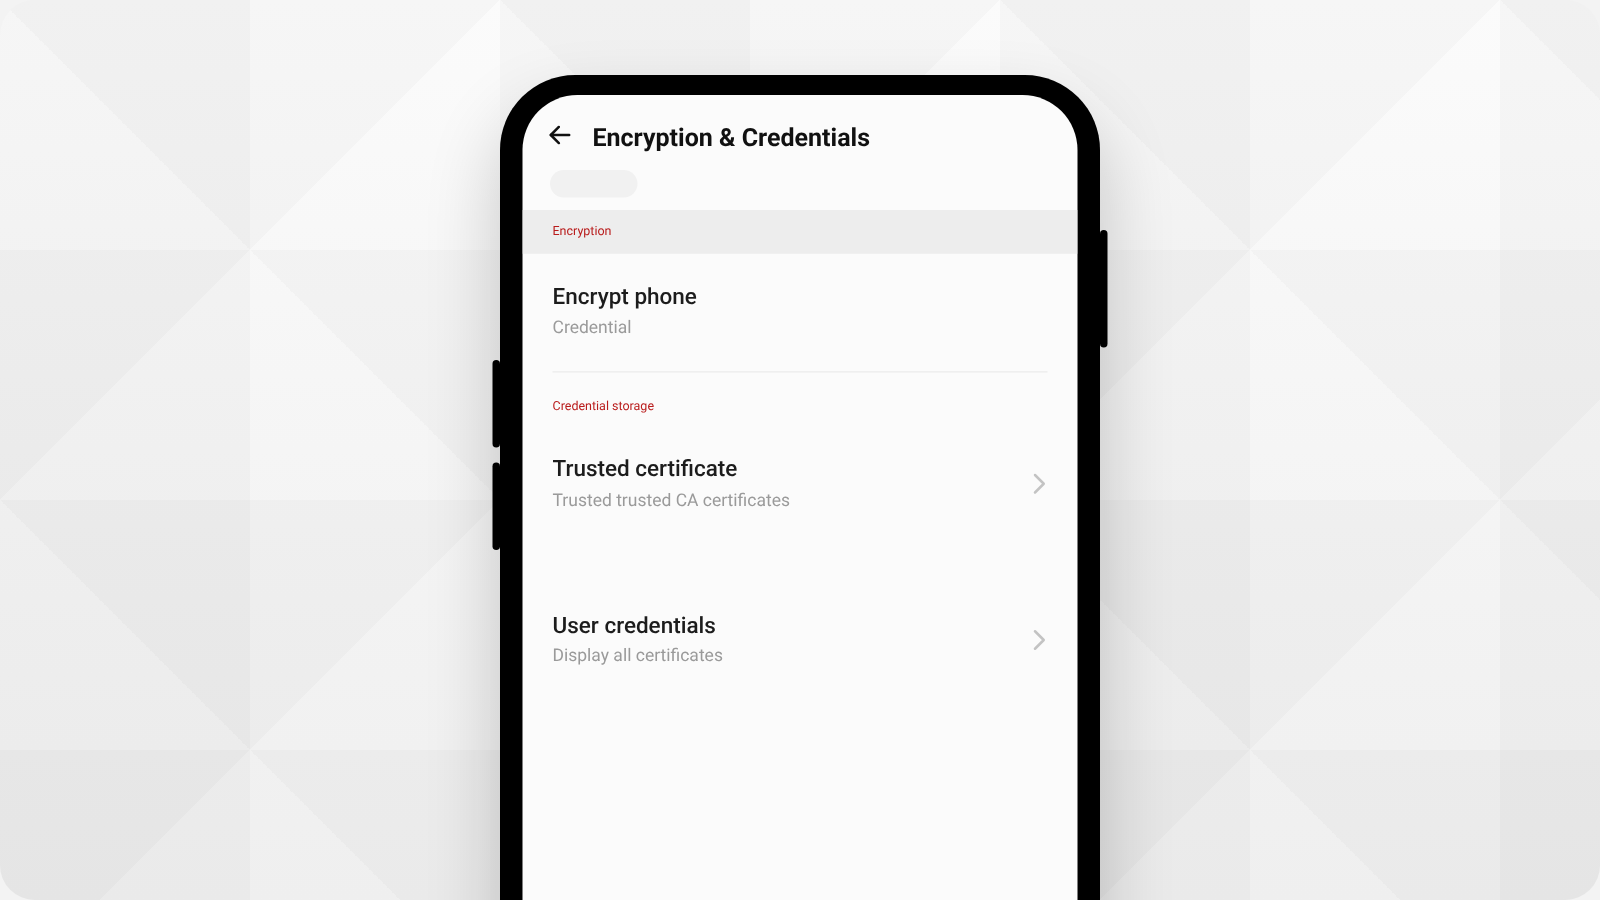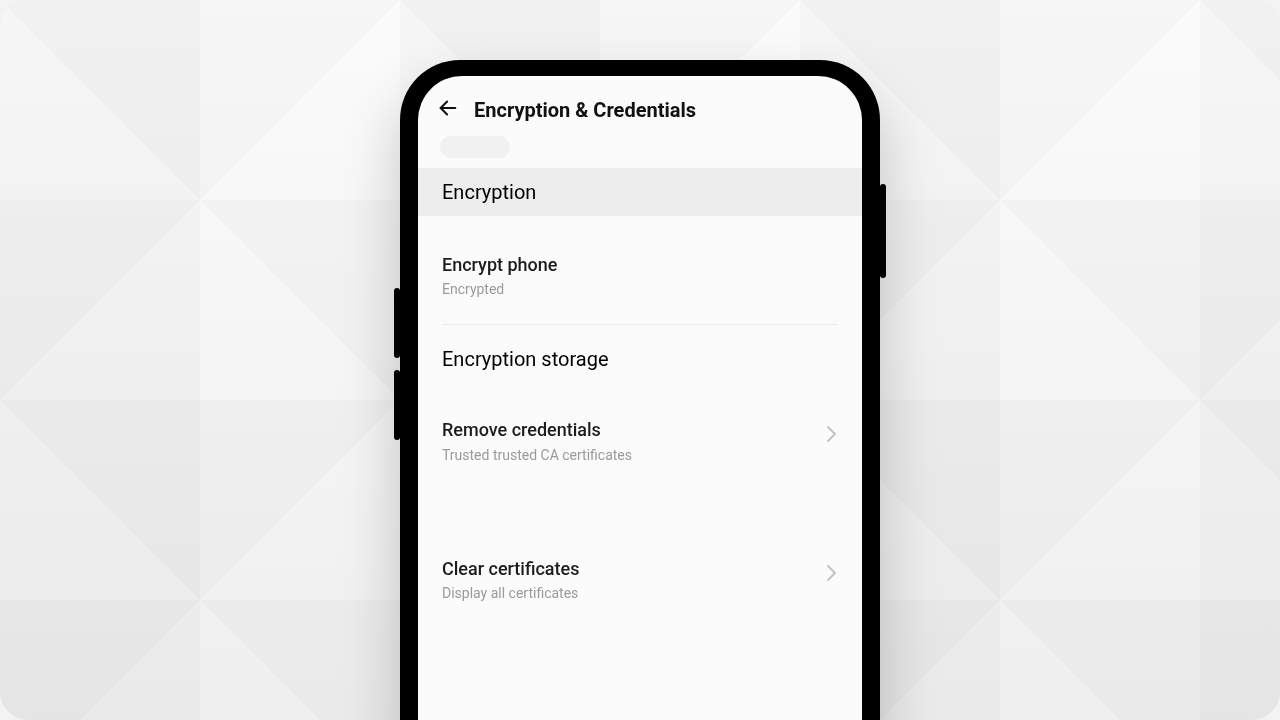--- a/index.html
+++ b/index.html
@@ -90,37 +90,37 @@
   }
   .pill {
     margin: 0 0 10px 22px;
     width: 70px;
     height: 22px;
     background: #f1f1f1;
     border-radius: 11px;
   }
   .section-header {
     background: #ededed;
-    color: #000000;
-    font-size: 20px;
+    color: #b91c1c;
+    font-size: 10px;
     padding: 12px 24px;
   }
   .section-header.plain {
     background: transparent;
     padding: 22px 24px 6px;
   }
 
   .row {
     display: flex;
     align-items: center;
     justify-content: space-between;
     padding: 15px 24px 16px;
     cursor: pointer;
   }
-  .row .texts { flex: 1; margin-top: 14px; }
+  .row .texts { flex: 1; }
   .row .row-title {
     font-size: 18px;
     color: #1c1c1c;
     font-weight: 500;
     line-height: 1.35;
   }
   .row .row-sub {
     font-size: 14px;
     color: #9a9a9a;
     margin-top: 3px;
@@ -168,53 +168,53 @@
 
       <div class="pill"></div>
 
       <div class="section-header">Encryption</div>
 
       <div class="gap8"></div>
 
       <div class="row">
         <div class="texts">
           <div class="row-title">Encrypt phone</div>
-          <div class="row-sub">Encrypted</div>
+          <div class="row-sub">Credential</div>
         </div>
       </div>
 
       <div class="divider"></div>
 
-      <div class="section-header plain">Encryption storage</div>
+      <div class="section-header plain">Credential storage</div>
 
       <div class="gap12"></div>
 
       <div class="row">
         <div class="texts">
-          <div class="row-title">Remove credentials</div>
+          <div class="row-title">Trusted certificate</div>
           <div class="row-sub">Trusted trusted CA certificates</div>
         </div>
         <span class="chevron">
           <svg viewBox="0 0 12 20" fill="none" stroke="currentColor" stroke-width="2" stroke-linecap="round" stroke-linejoin="round">
             <polyline points="2 3 9 10 2 17"></polyline>
           </svg>
         </span>
       </div>
 
       <div class="gap16"></div>
 
 
       <div class="gap16"></div>
 
 
       <div class="gap16"></div>
 
       <div class="row">
         <div class="texts">
-          <div class="row-title">Clear certificates</div>
+          <div class="row-title">User credentials</div>
           <div class="row-sub">Display all certificates</div>
         </div>
         <span class="chevron">
           <svg viewBox="0 0 12 20" fill="none" stroke="currentColor" stroke-width="2" stroke-linecap="round" stroke-linejoin="round">
             <polyline points="2 3 9 10 2 17"></polyline>
           </svg>
         </span>
       </div>
 
     </div>

